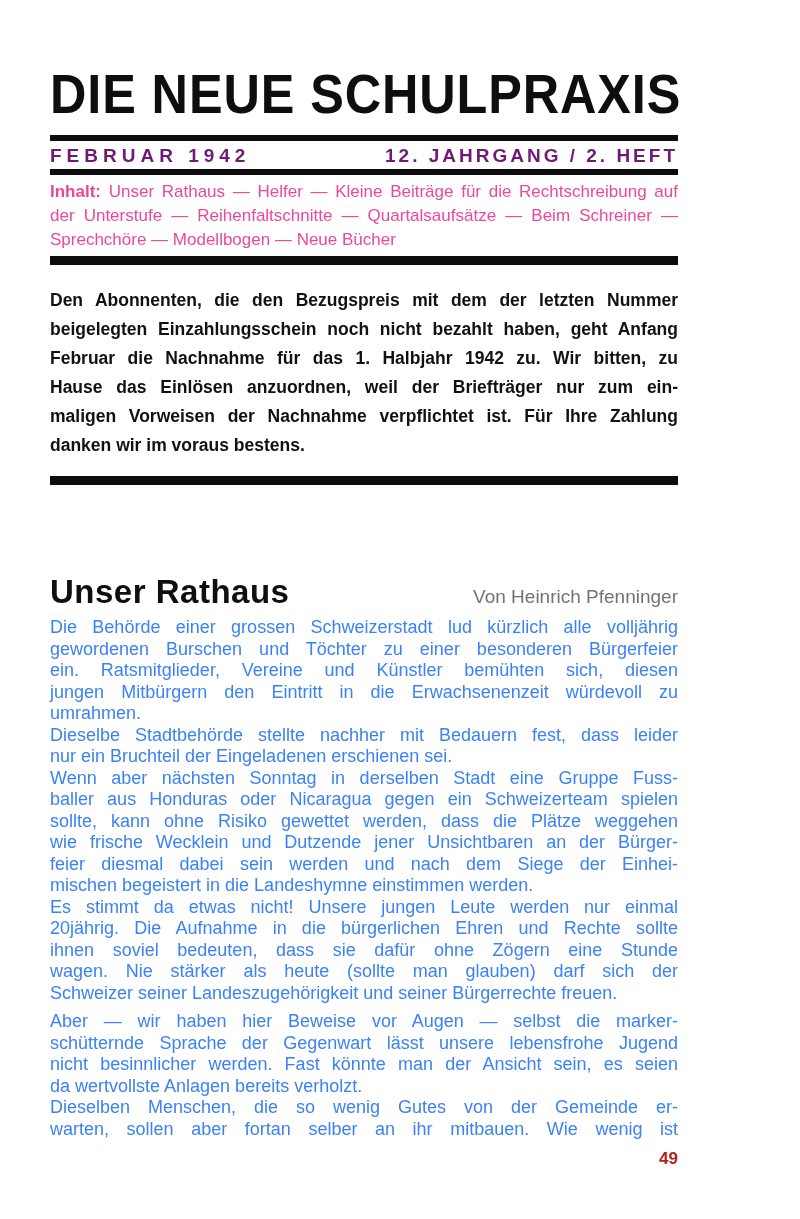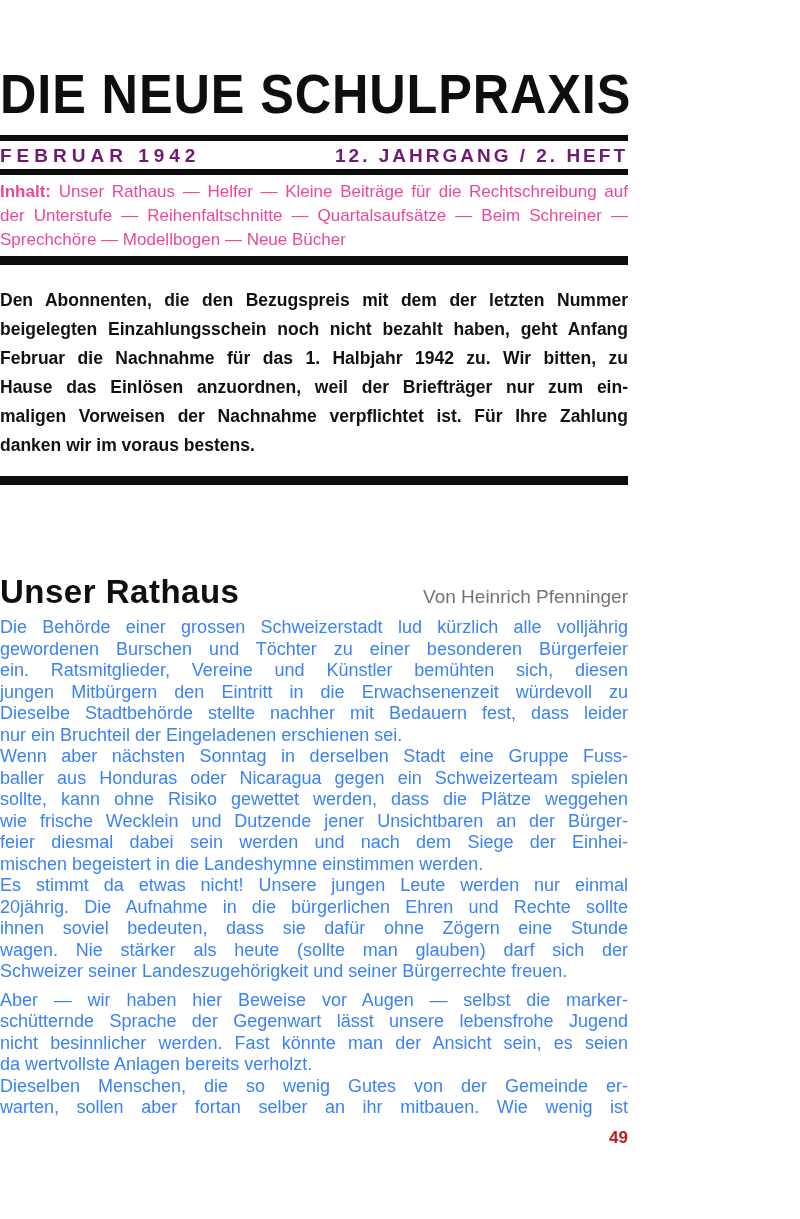--- a/index.html
+++ b/index.html
@@ -3,21 +3,21 @@
 <meta charset="utf-8">
 <style>
   html, body { margin: 0; padding: 0; }
   body {
     width: 800px; height: 1219px;
     background: #ffffff;
     color: #151515;
     font-family: "Liberation Sans", sans-serif;
     overflow: hidden;
   }
-  .content { width: 628px; }
+  .content { width: 628px; margin-left: 50px; }
 
   .masthead {
     margin: 70px 0 0 0;
     font-size: 56px;
     font-weight: bold;
     letter-spacing: 1px;
     line-height: 48px;
     white-space: nowrap;
     transform: scaleX(0.9);
     transform-origin: left center;
@@ -134,20 +134,21 @@
     <h2 class="article-title">Unser Rathaus</h2>
     <span class="byline">Von Heinrich Pfenninger</span>
   </div>
 
   <div class="article-body">
     <div class="para">
       <div class="jl">Die Behörde einer grossen Schweizerstadt lud kürzlich alle volljährig</div>
       <div class="jl">gewordenen Burschen und Töchter zu einer besonderen Bürgerfeier</div>
       <div class="jl">ein.  Ratsmitglieder, Vereine und Künstler bemühten sich,  diesen</div>
       <div class="jl">jungen Mitbürgern den Eintritt in die Erwachsenenzeit würdevoll zu</div>
+      <div class="jl-end">umrahmen.</div>
     </div>
     <div class="para">
       <div class="jl">Dieselbe Stadtbehörde stellte nachher mit Bedauern fest, dass leider</div>
       <div class="jl-end">nur ein Bruchteil der Eingeladenen erschienen sei.</div>
     </div>
     <div class="para">
       <div class="jl">Wenn aber nächsten Sonntag in derselben Stadt eine Gruppe Fuss-</div>
       <div class="jl">baller aus Honduras oder Nicaragua gegen ein Schweizerteam spielen</div>
       <div class="jl">sollte, kann ohne Risiko gewettet werden, dass die Plätze weggehen</div>
       <div class="jl">wie frische Wecklein und Dutzende jener Unsichtbaren an der Bürger-</div>

